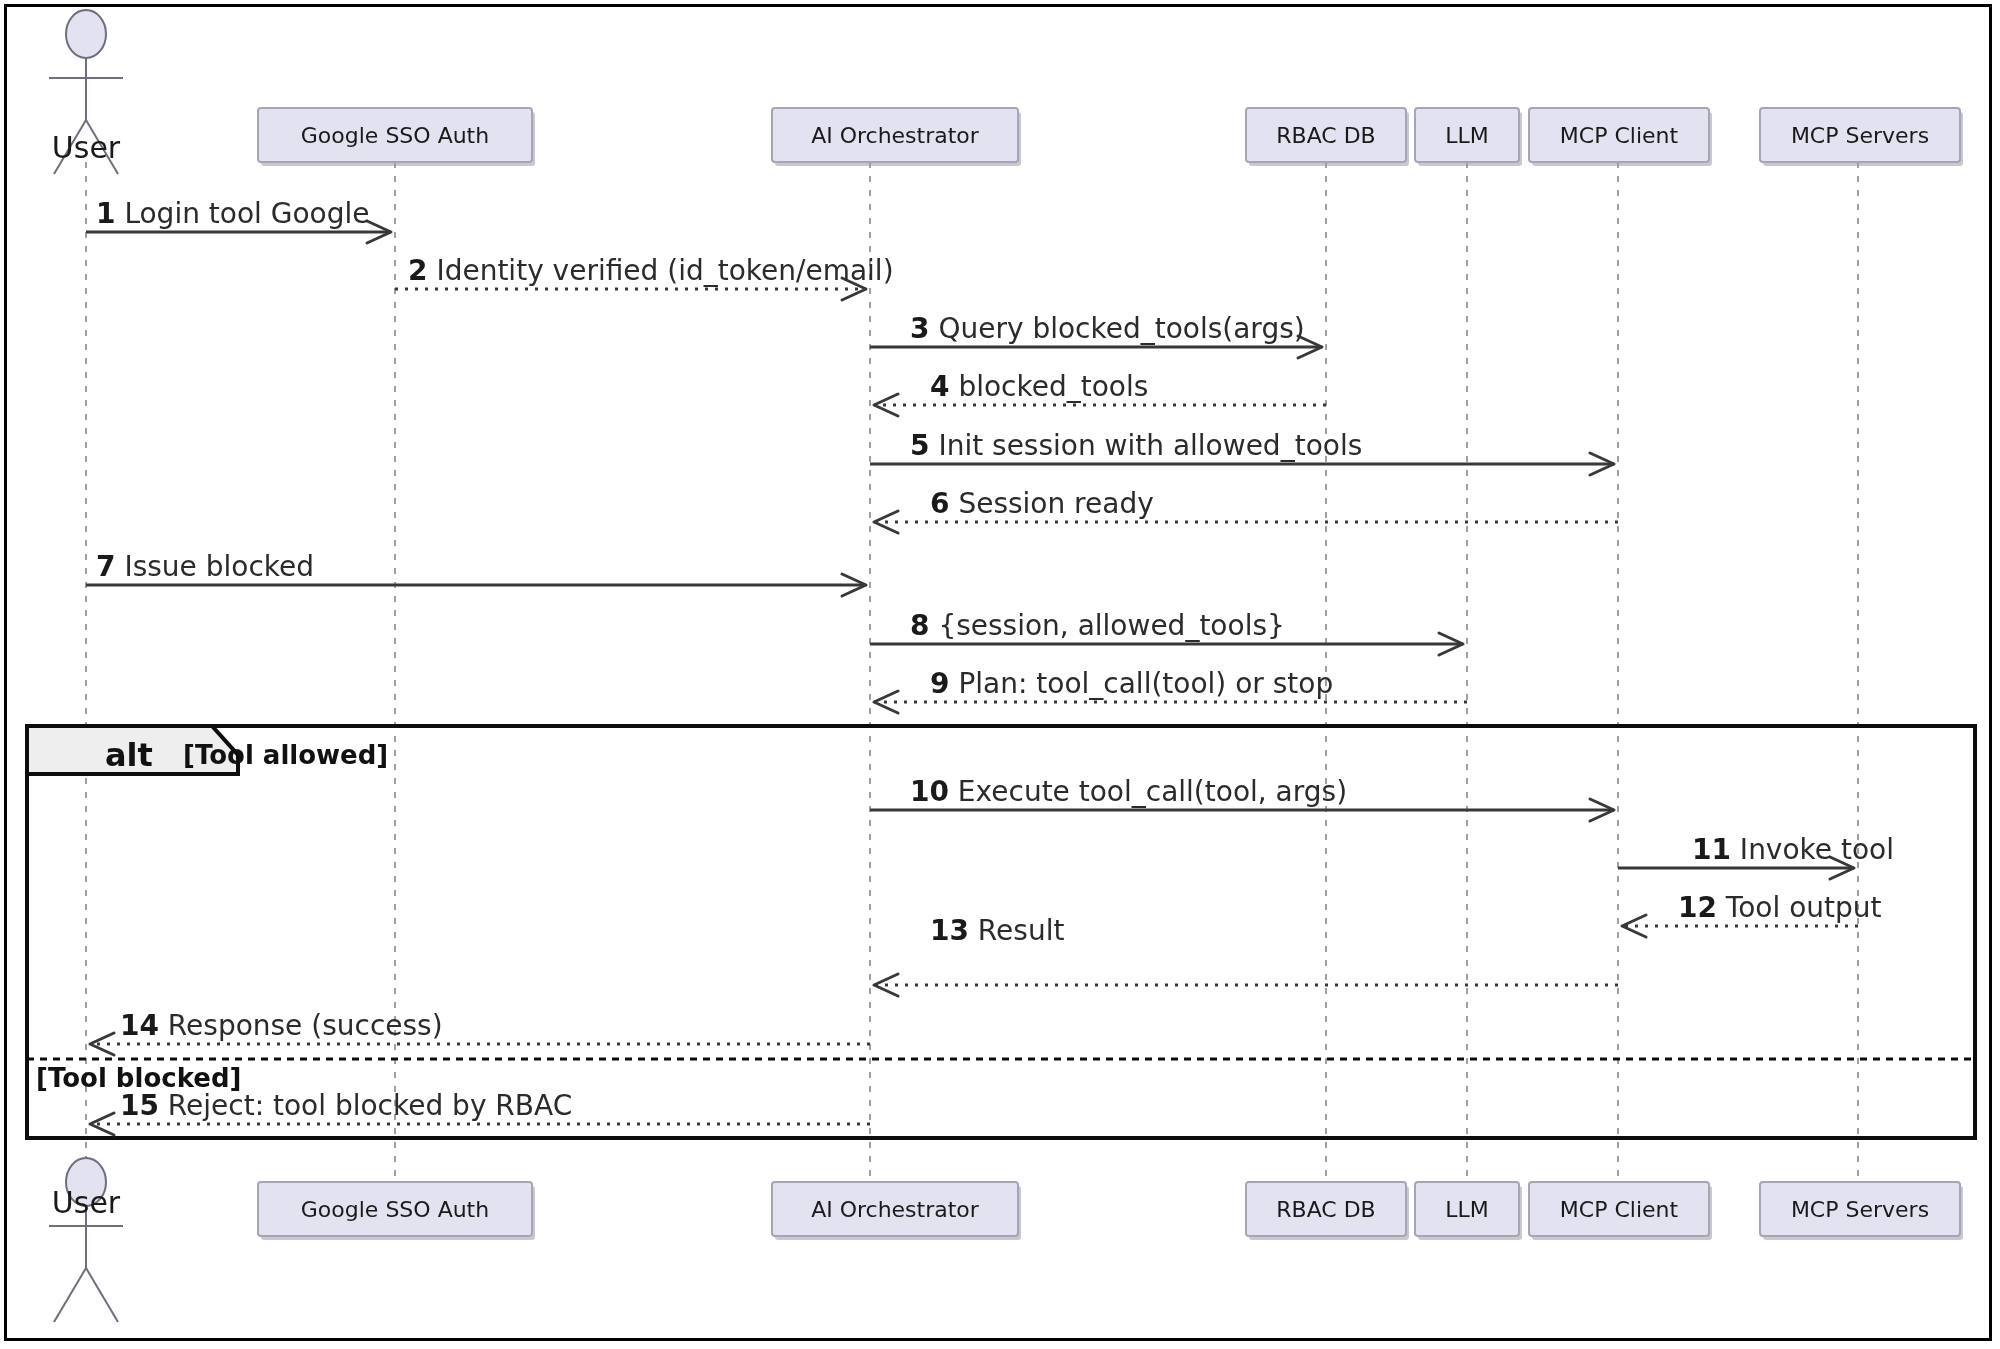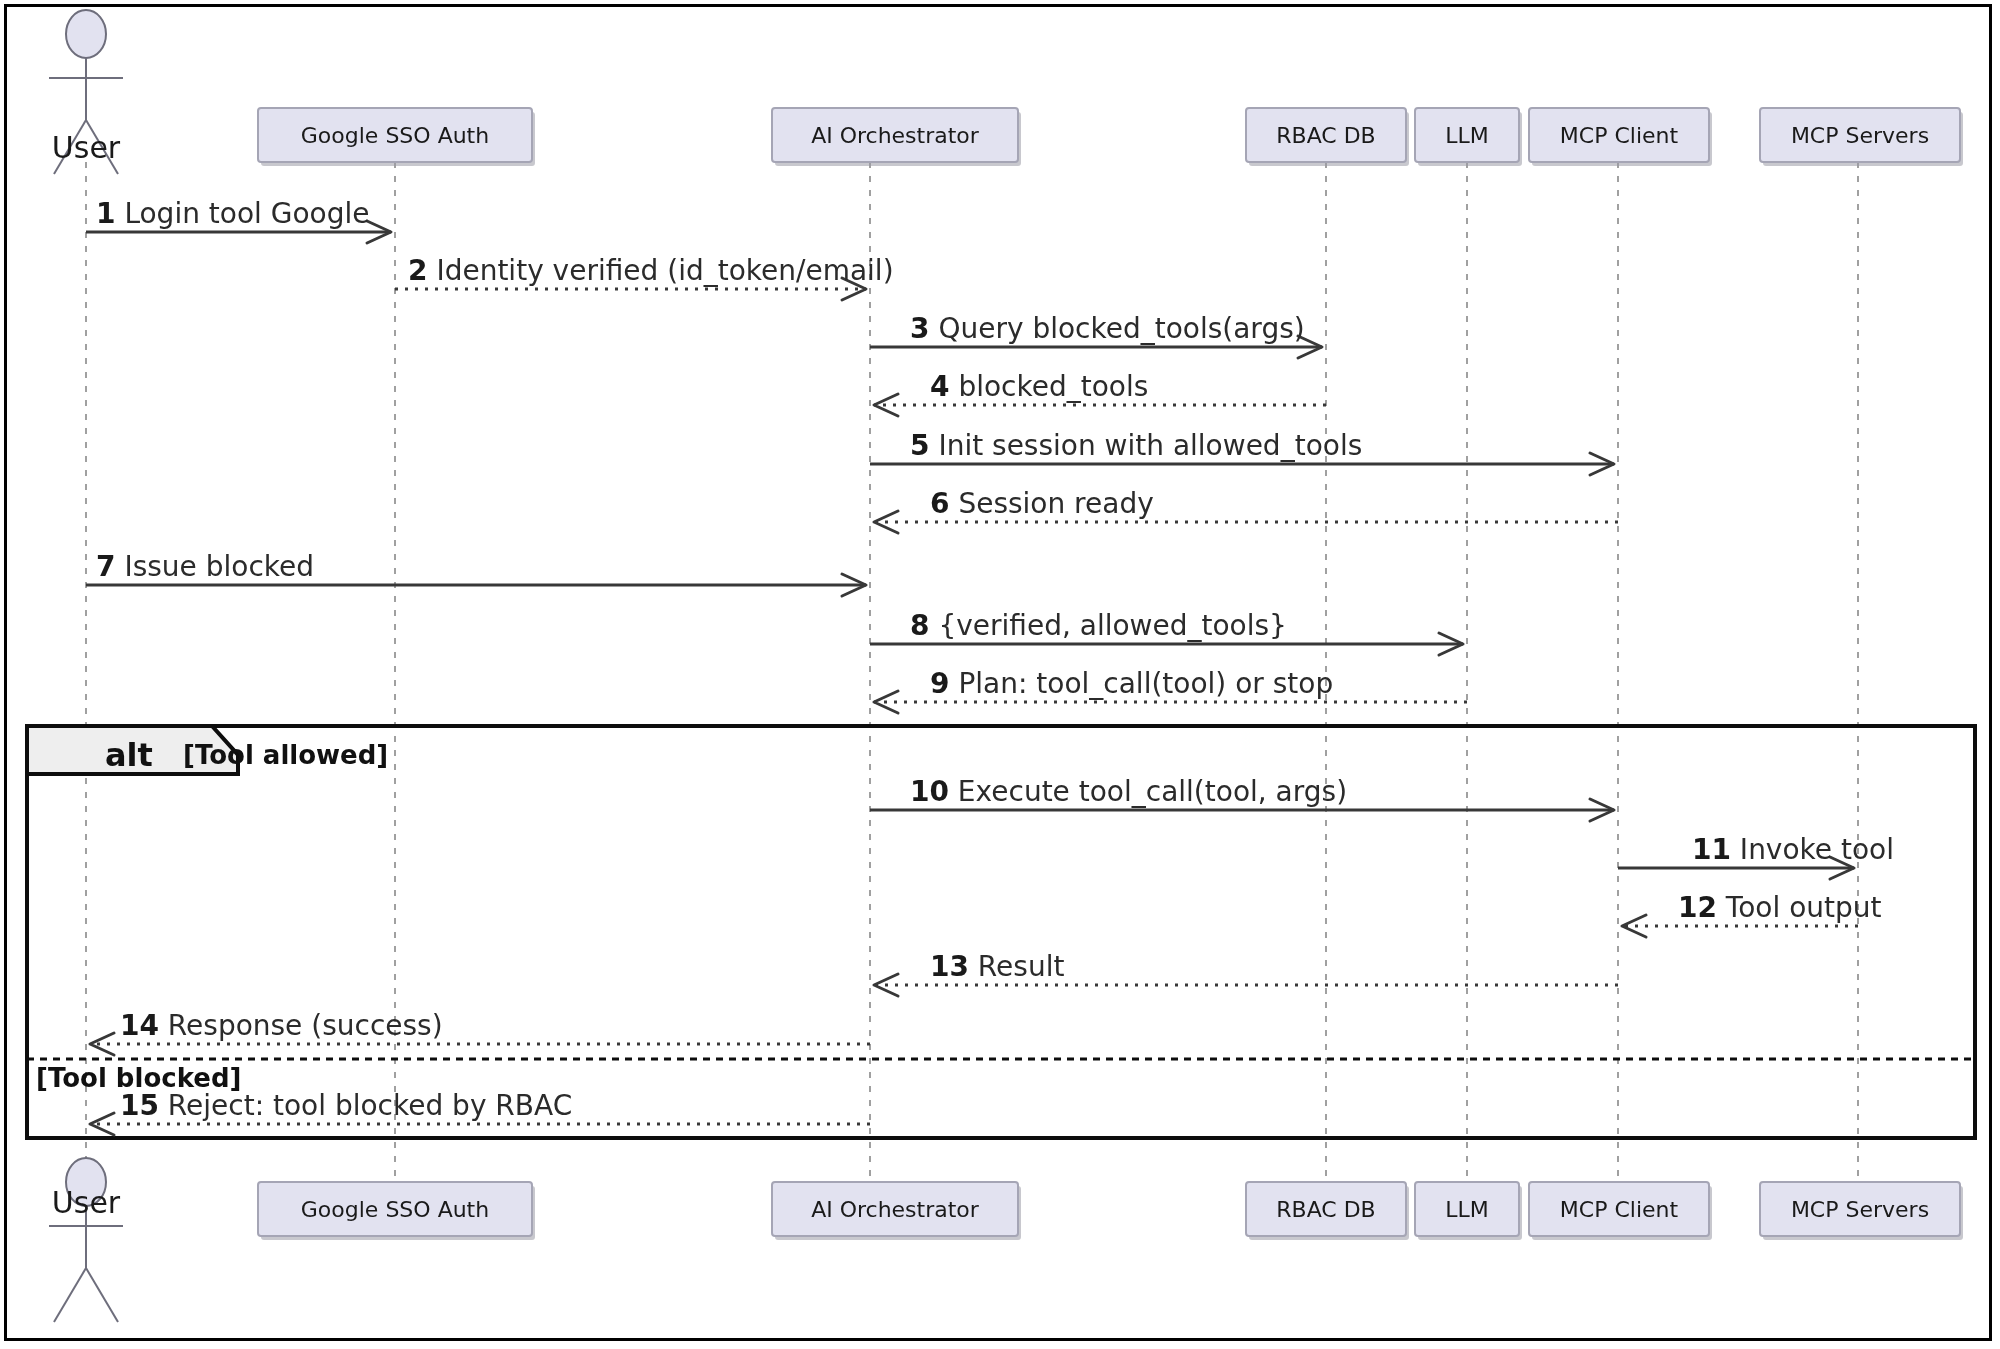--- a/index.html
+++ b/index.html
@@ -197,22 +197,22 @@
       <div class="alt-kw" style="left: 57px; top: 736px;">alt</div>
       <div class="alt-cond" style="left: 183px; top: 740px;">[Tool allowed]</div>
       <div class="alt-cond" style="left: 36px; top: 1063px;">[Tool blocked]</div>
       <div class="msg" style="left: 96px; top: 197px;"><span class="num">1</span><span> Login tool Google</span></div>
       <div class="msg" style="left: 408px; top: 254px;"><span class="num">2</span><span> Identity verified (id_token/email)</span></div>
       <div class="msg" style="left: 910px; top: 312px;"><span class="num">3</span><span> Query blocked_tools(args)</span></div>
       <div class="msg" style="left: 930px; top: 370px;"><span class="num">4</span><span> blocked_tools</span></div>
       <div class="msg" style="left: 910px; top: 429px;"><span class="num">5</span><span> Init session with allowed_tools</span></div>
       <div class="msg" style="left: 930px; top: 487px;"><span class="num">6</span><span> Session ready</span></div>
       <div class="msg" style="left: 96px; top: 550px;"><span class="num">7</span><span> Issue blocked</span></div>
-      <div class="msg" style="left: 910px; top: 609px;"><span class="num">8</span><span> {verified, allowed_tools}</span></div>
+      <div class="msg" style="left: 910px; top: 609px;"><span class="num">8</span><span> {session, allowed_tools}</span></div>
       <div class="msg" style="left: 930px; top: 667px;"><span class="num">9</span><span> Plan: tool_call(tool) or stop</span></div>
       <div class="msg" style="left: 910px; top: 775px;"><span class="num">10</span><span> Execute tool_call(tool, args)</span></div>
       <div class="msg" style="left: 1692px; top: 833px;"><span class="num">11</span><span> Invoke tool</span></div>
       <div class="msg" style="left: 1678px; top: 891px;"><span class="num">12</span><span> Tool output</span></div>
-      <div class="msg" style="left: 930px; top: 950px;"><span class="num">13</span><span> Result</span></div>
+      <div class="msg" style="left: 930px; top: 914px;"><span class="num">13</span><span> Result</span></div>
       <div class="msg" style="left: 120px; top: 1009px;"><span class="num">14</span><span> Response (success)</span></div>
       <div class="msg" style="left: 120px; top: 1089px;"><span class="num">15</span><span> Reject: tool blocked by RBAC</span></div>
     </div>
 </div>
 
 </body></html>

